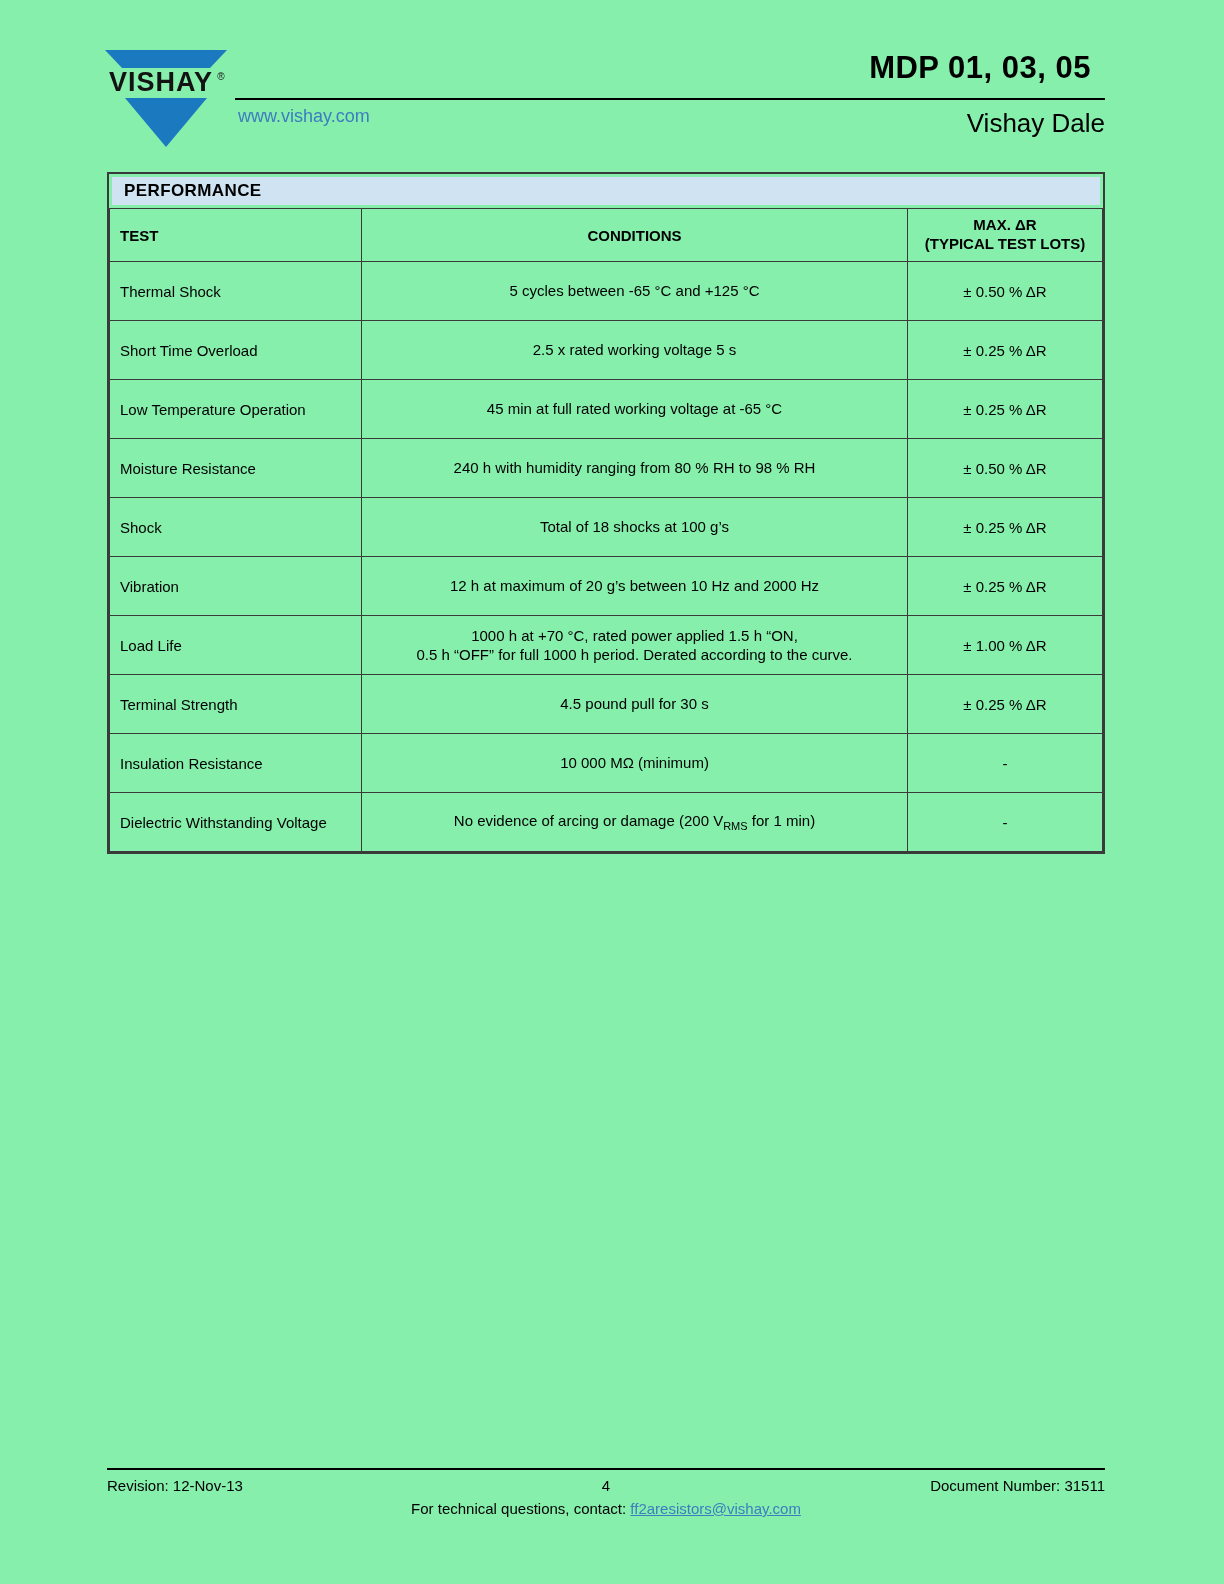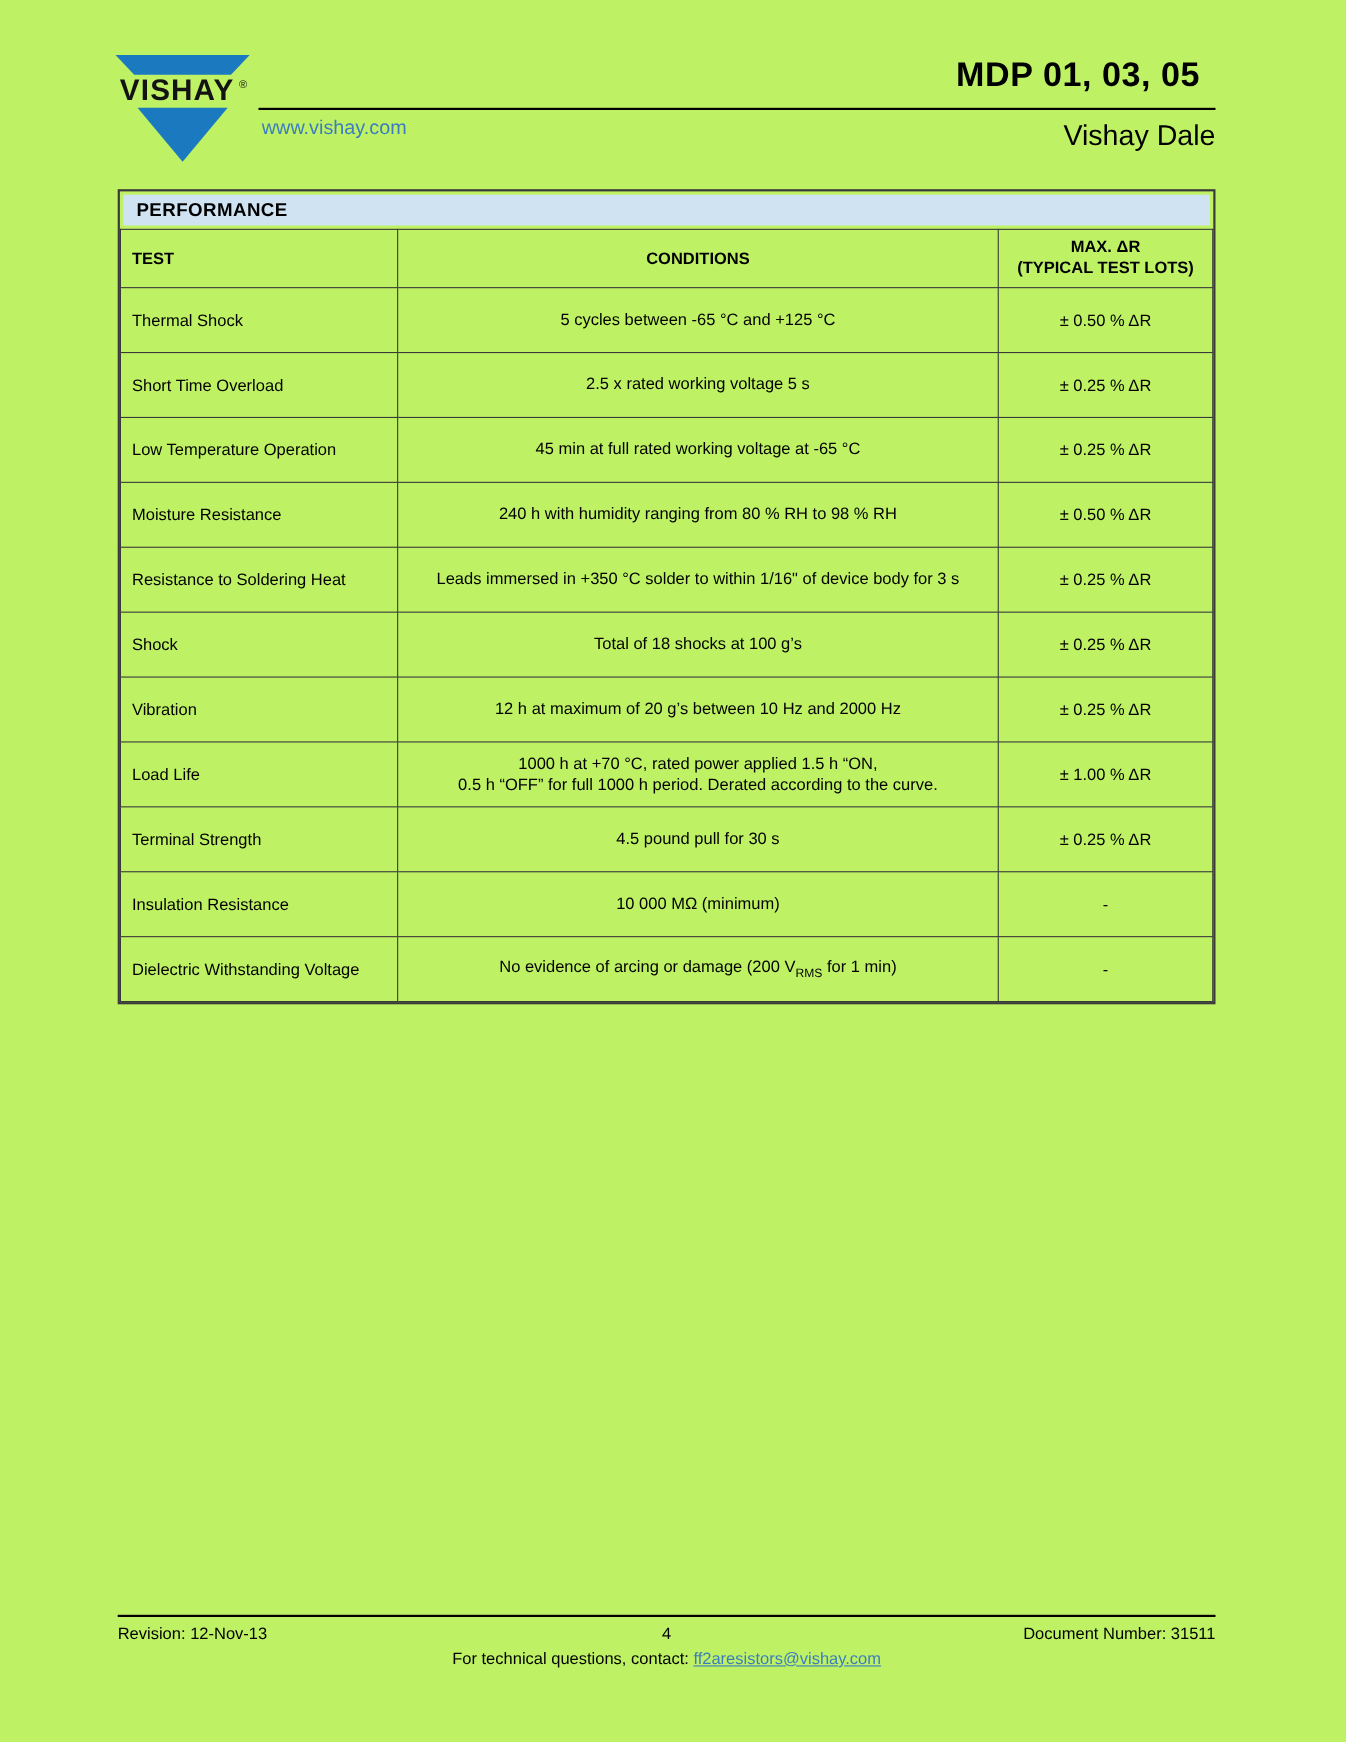--- a/index.html
+++ b/index.html
@@ -1,20 +1,20 @@
 <!DOCTYPE html>
 <html><head>
 <meta charset="utf-8">
 <style>
   html, body { margin: 0; padding: 0; background: #ffffff; }
   .page {
     position: relative;
     width: 1224px;
     height: 1584px;
-    background: #bef264;
+    background: #86efac;
     font-family: "Liberation Sans", sans-serif;
     color: #000000;
     overflow: hidden;
   }
 
   
   .header { position: absolute; left: 107px; top: 50px; width: 998px; height: 120px; }
   .logo { position: absolute; left: -8px; top: 0; width: 134px; height: 100px; }
   .page-title {
     position: absolute; right: 14px; top: 0;
@@ -128,25 +128,20 @@
           <td class="test">Low Temperature Operation</td>
           <td class="cond">45 min at full rated working voltage at -65 °C</td>
           <td class="max">± 0.25 % ΔR</td>
         </tr>
         <tr>
           <td class="test">Moisture Resistance</td>
           <td class="cond">240 h with humidity ranging from 80 % RH to 98 % RH</td>
           <td class="max">± 0.50 % ΔR</td>
         </tr>
         <tr>
-          <td class="test">Resistance to Soldering Heat</td>
-          <td class="cond">Leads immersed in +350 °C solder to within 1/16" of device body for 3 s</td>
-          <td class="max">± 0.25 % ΔR</td>
-        </tr>
-        <tr>
           <td class="test">Shock</td>
           <td class="cond">Total of 18 shocks at 100 g’s</td>
           <td class="max">± 0.25 % ΔR</td>
         </tr>
         <tr>
           <td class="test">Vibration</td>
           <td class="cond">12 h at maximum of 20 g’s between 10 Hz and 2000 Hz</td>
           <td class="max">± 0.25 % ΔR</td>
         </tr>
         <tr>

